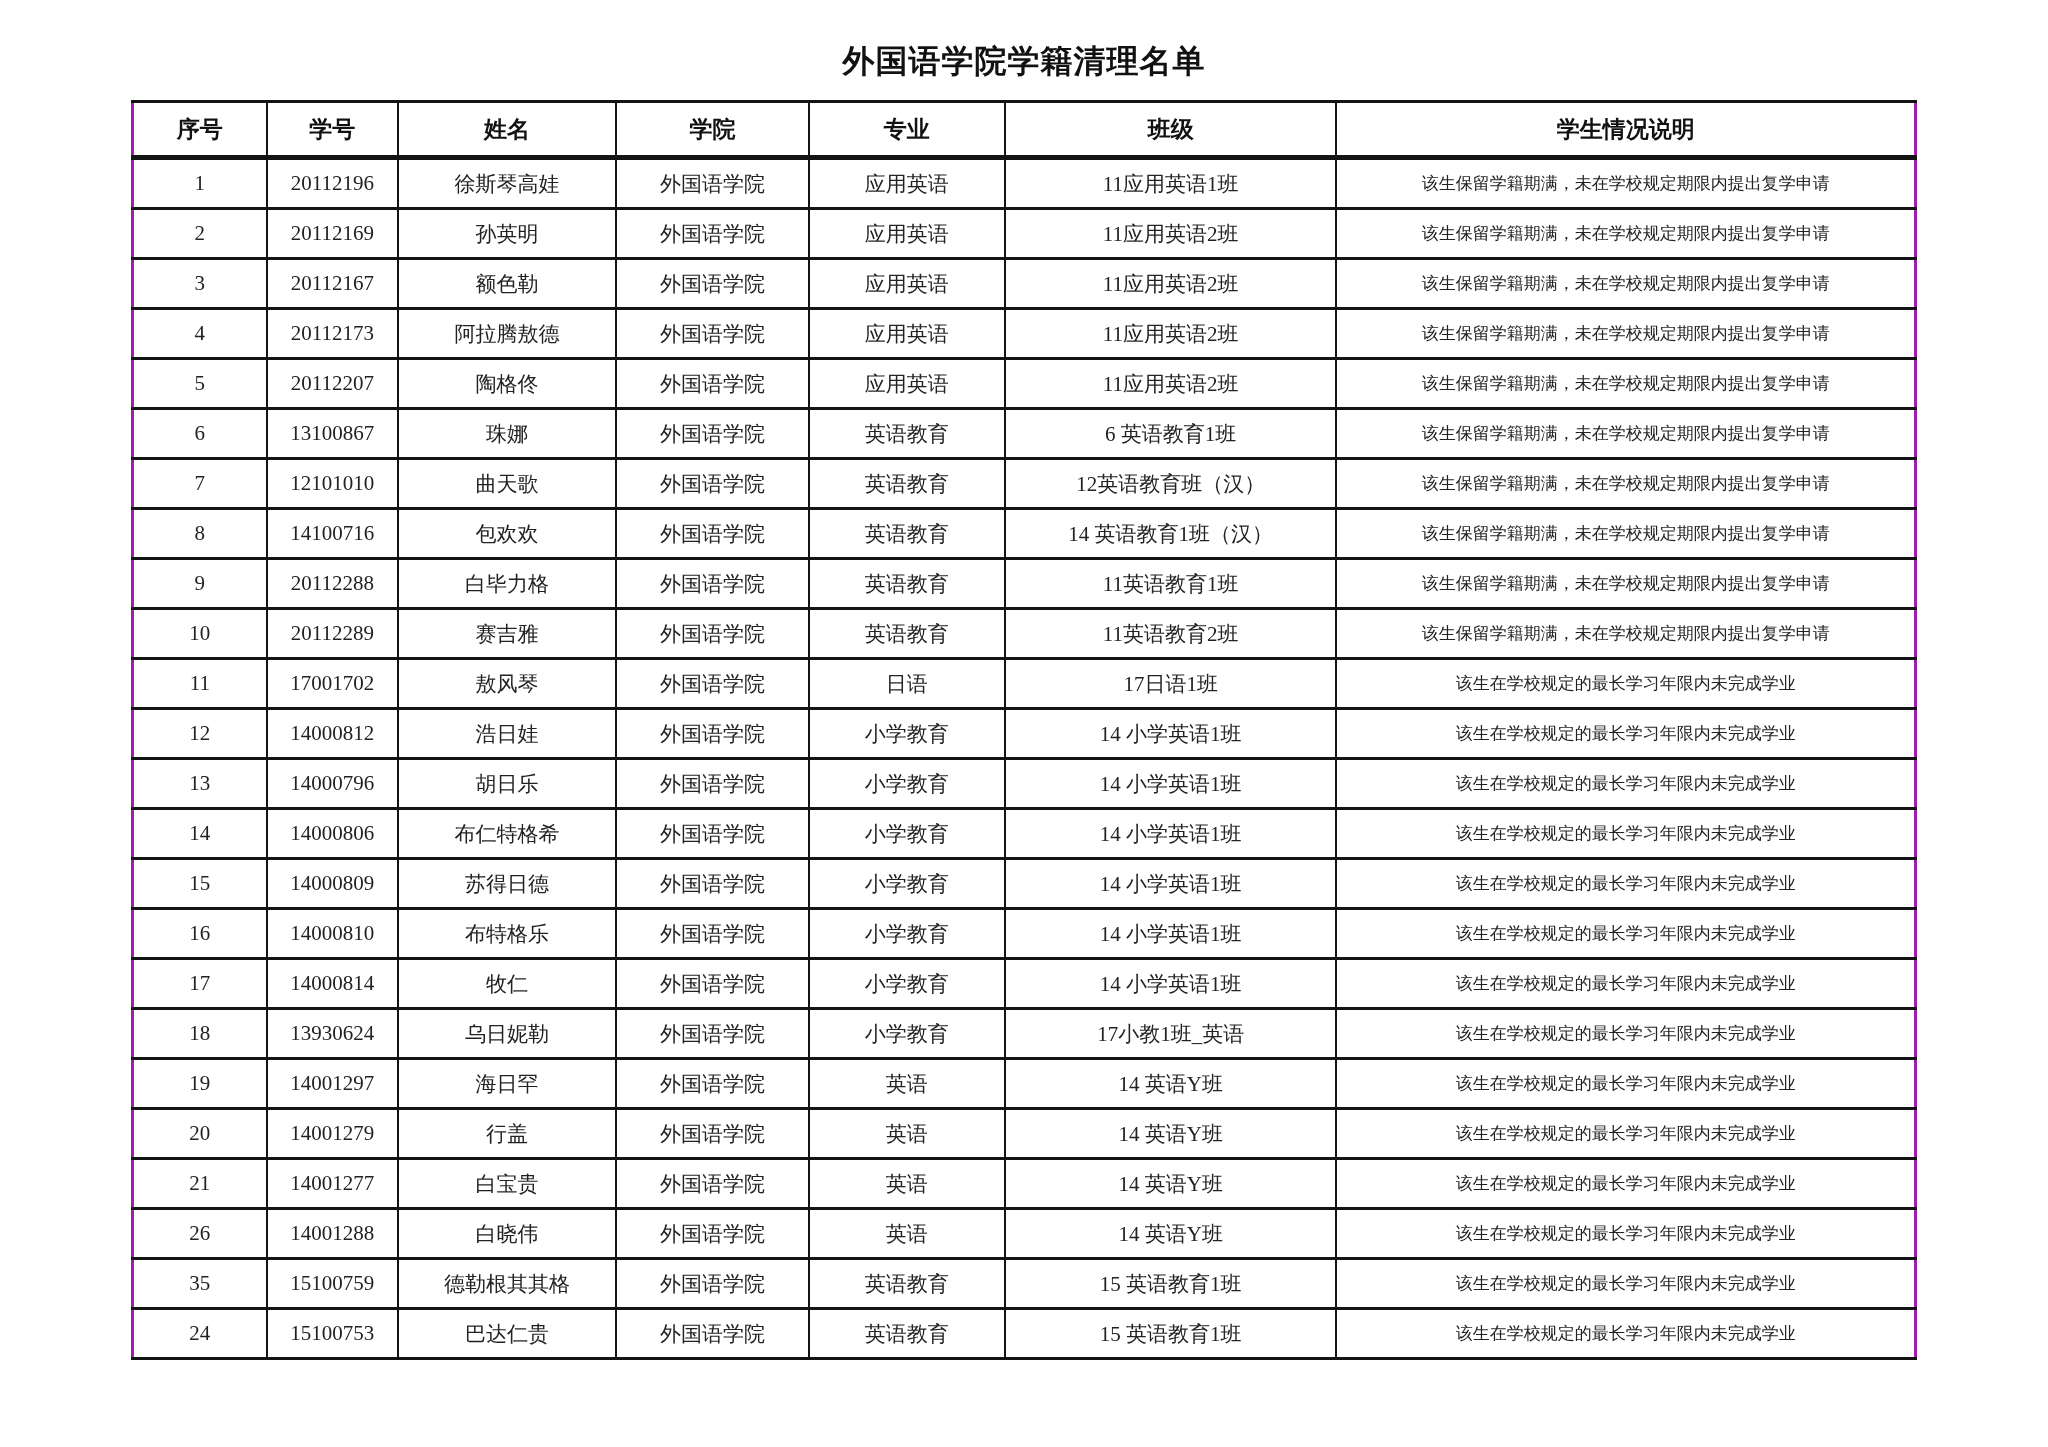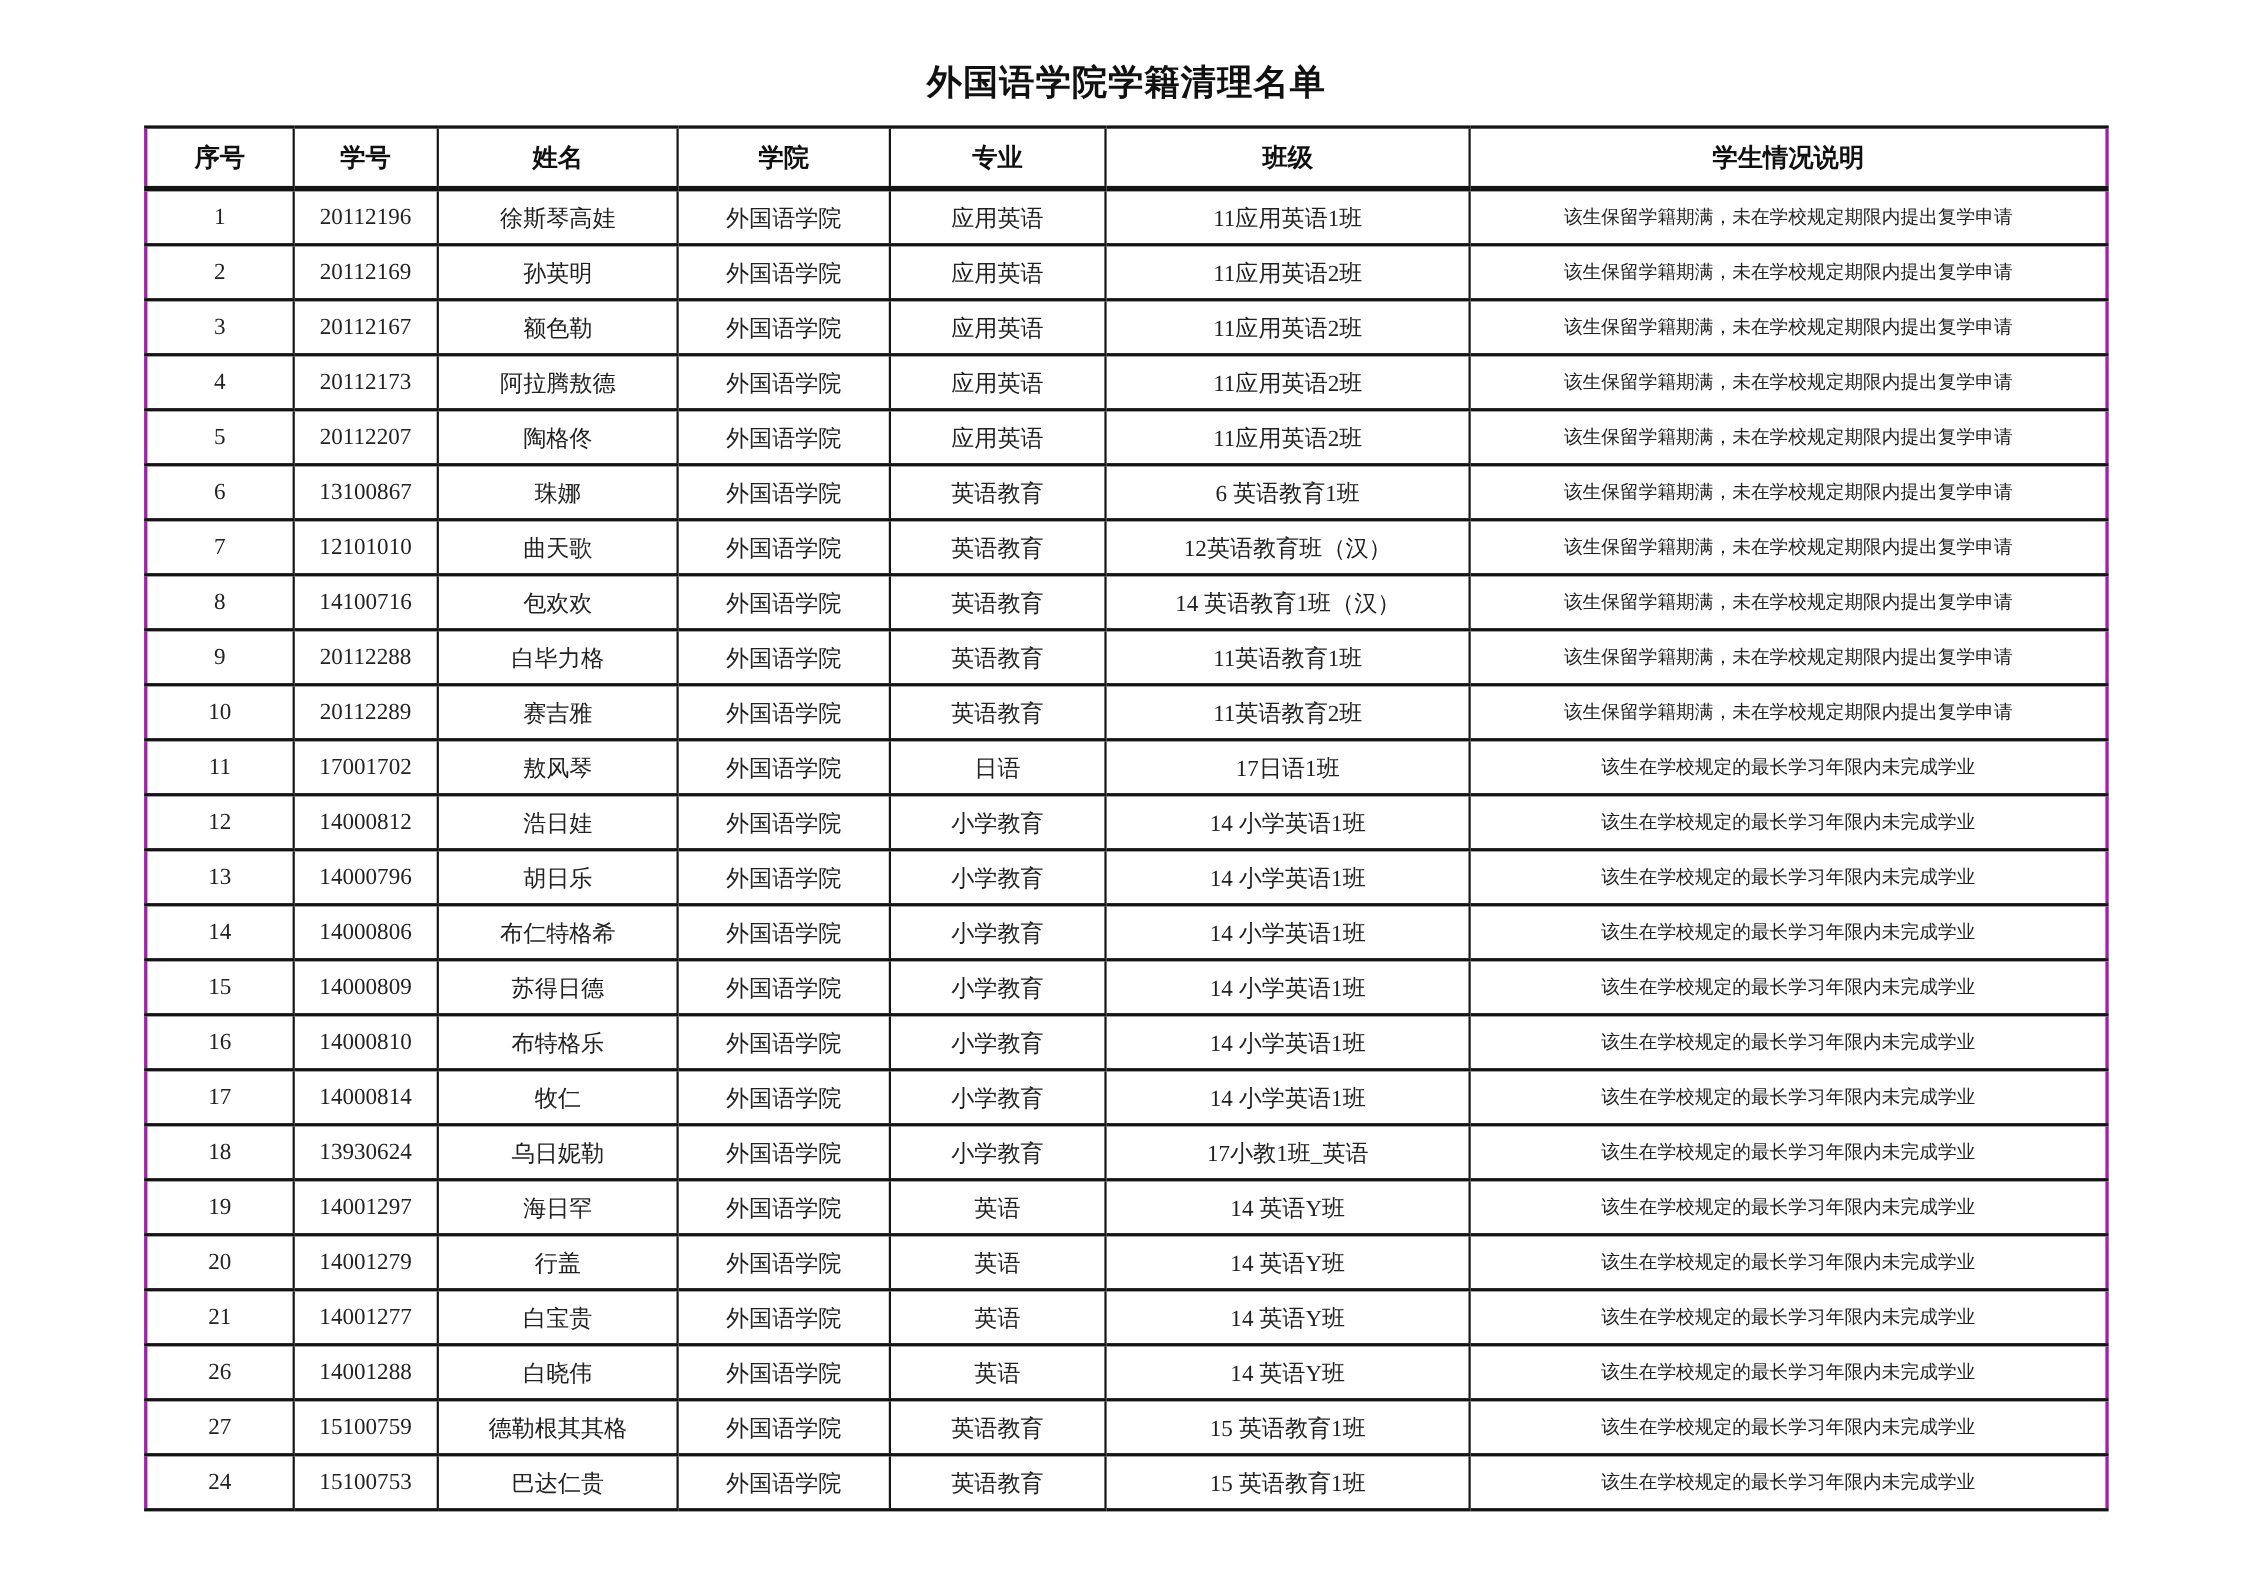--- a/index.html
+++ b/index.html
@@ -10,21 +10,21 @@
   .page {
     position: relative;
     width: 2048px;
     height: 1447px;
     background: #ffffff;
     font-family: "Liberation Serif", "DejaVu Serif", serif;
     color: #1c1c1c;
     overflow: hidden;
   }
   .doc-title {
-    margin: 17px;
+    margin: 4px;
     padding-top: 36px;
     text-align: center;
     font-size: 32px;
     font-weight: bold;
     letter-spacing: 1px;
     color: #111111;
   }
   table.roster {
     margin: 16px auto 0 auto;
     border-collapse: collapse;
@@ -287,21 +287,21 @@
         <tr>
           <td class="col-no">26</td>
           <td class="col-student_id">14001288</td>
           <td class="col-name">白晓伟</td>
           <td class="col-college">外国语学院</td>
           <td class="col-major">英语</td>
           <td class="col-class">14 英语Y班</td>
           <td class="col-note">该生在学校规定的最长学习年限内未完成学业</td>
         </tr>
         <tr>
-          <td class="col-no">27</td>
+          <td class="col-no">35</td>
           <td class="col-student_id">15100759</td>
           <td class="col-name">德勒根其其格</td>
           <td class="col-college">外国语学院</td>
           <td class="col-major">英语教育</td>
           <td class="col-class">15 英语教育1班</td>
           <td class="col-note">该生在学校规定的最长学习年限内未完成学业</td>
         </tr>
         <tr>
           <td class="col-no">24</td>
           <td class="col-student_id">15100753</td>

